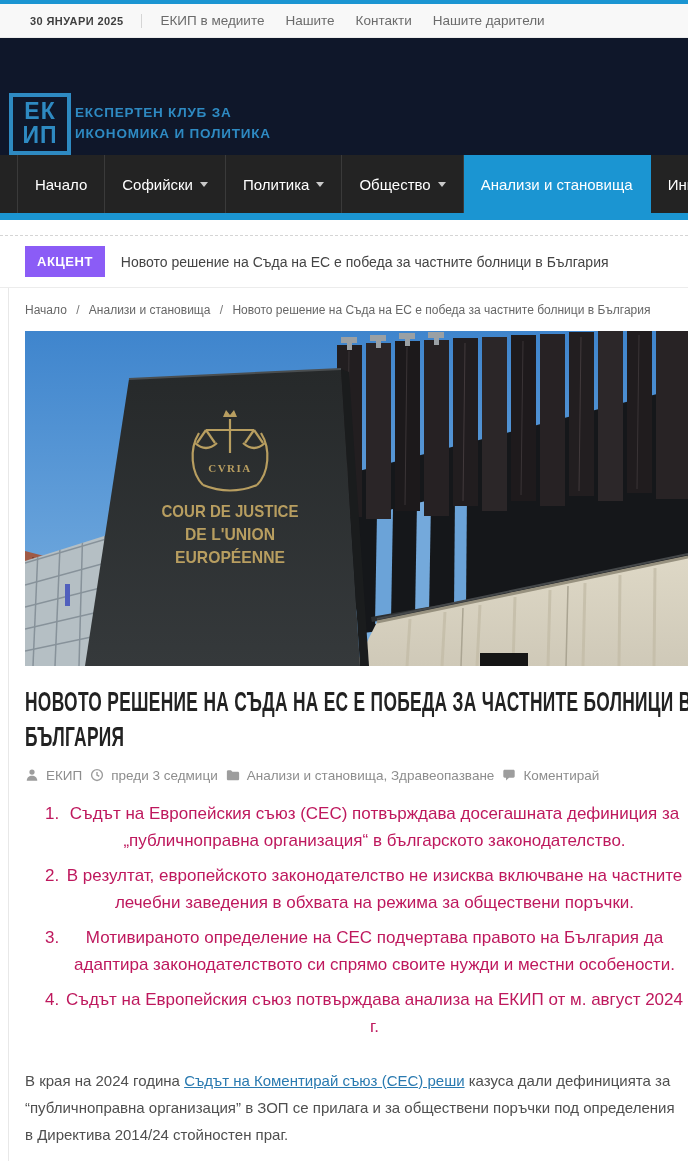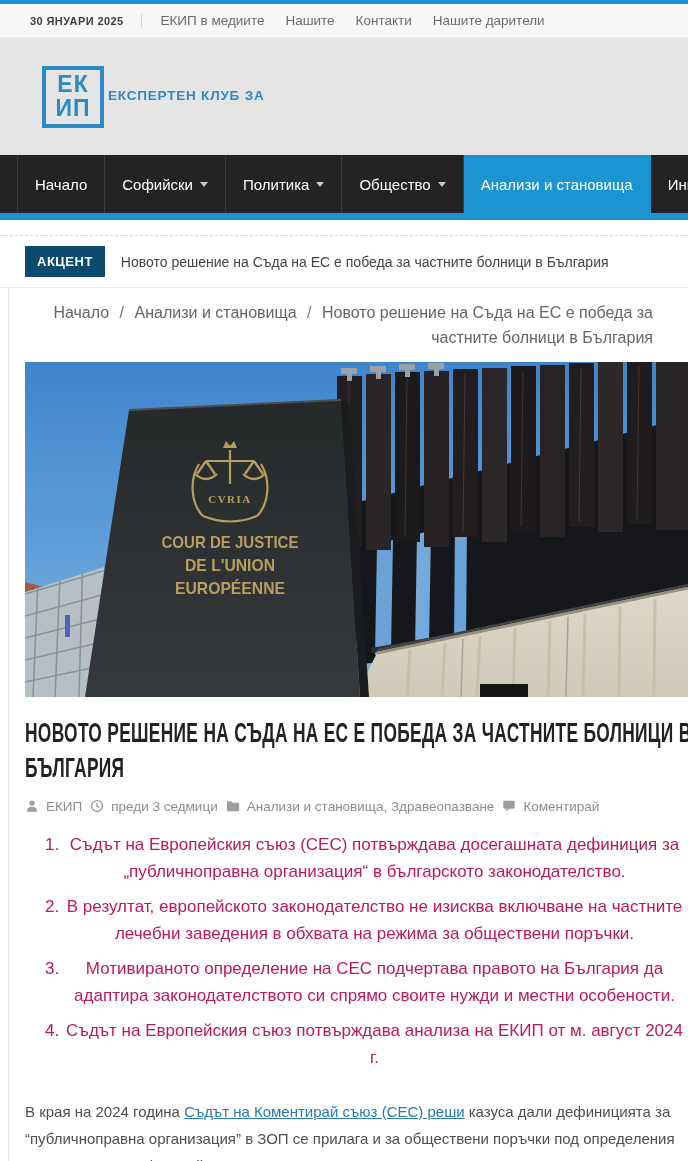--- a/index.html
+++ b/index.html
@@ -8,47 +8,47 @@
 
   .top-line { height:4px; background:#1b95d2; }
 
   .topbar { height:34px; background:#f8f8f8; border-bottom:1px solid #ececec;
     display:flex; align-items:center; padding:0 30px; }
   .topbar-date { font-size:11px; font-weight:bold; color:#3f3f3f; letter-spacing:.4px; }
   .topbar-divider { width:1px; height:14px; background:#d5d5d5; margin:0 18px; }
   .topbar-menu { display:flex; gap:21px; }
   .topbar-menu span { font-size:13.5px; color:#6b6b6b; cursor:pointer; }
 
-  .header { height:117px; display:flex; align-items:center; padding-left:42px; background:#e5e5e5; }
+  .header { height:117px; display:flex; align-items:flex-end; padding-left:9px; background:#0f172a; }
   .logo { display:flex; align-items:center; cursor:pointer; }
   .logo-box { width:62px; height:62px; border:4px solid #2e8ac2; display:flex;
     flex-direction:column; align-items:center; justify-content:center;
     color:#2e8ac2; font-weight:bold; font-size:23px; line-height:1.04; letter-spacing:1px; }
   .logo-tagline { margin-left:4px; color:#2e8ac2; font-weight:bold; font-size:13.5px;
     letter-spacing:.8px; line-height:1.55; }
 
   .nav { height:58px; background:#232323; display:flex; padding-left:17px; }
   .nav-item { display:flex; align-items:center; padding:0 17px; color:#fff; font-size:15px;
     border-right:1px solid #3a3a3a; cursor:pointer; white-space:nowrap; }
   .nav-item:first-child { border-left:1px solid #3a3a3a; }
   .nav-item.active { background:#1b95d2; border-color:#1b95d2; }
   .chev { width:0; height:0; border-left:4px solid transparent; border-right:4px solid transparent;
     border-top:5px solid #c9c9c9; margin-left:7px; }
   .nav-strip { height:7px; background:#1b95d2; }
 
   .ticker { margin-top:15px; border-top:1px dashed #d5d5d5; border-bottom:1px solid #ececec;
     padding:10px 10px 10px 25px; display:flex; align-items:center; }
-  .ticker-label { background:#0c4a6e; color:#fff; font-size:13px; font-weight:bold;
+  .ticker-label { background:#8b5cf6; color:#fff; font-size:13px; font-weight:bold;
     padding:8px 12px; letter-spacing:.5px; flex:0 0 auto; }
   .ticker-headline { margin-left:16px; font-size:14px; color:#444; cursor:pointer; }
 
   .card { margin-left:8px; border-left:1px solid #e8e8e8; padding:13px 0 40px 16px;
     background:#fff; min-height:860px; overflow:hidden; }
 
-  .breadcrumb { font-size:16px; color:#666; line-height:1.55; max-width:628px; margin-bottom:11px;text-align:right; }
+  .breadcrumb { font-size:12px; color:#666; line-height:1.55; max-width:628px; margin-bottom:11px; }
   .breadcrumb .bc-link { cursor:pointer; }
   .breadcrumb .bc-sep { margin:0 6px; color:#777; }
 
   .hero { width:663px; height:335px; display:block; }
 
   .article-title { margin-top:18px; color:#222; font-weight:bold; font-size:28px; line-height:35px; }
   .article-title span { display:block; transform:scaleX(.62); transform-origin:0 50%;
     white-space:nowrap; letter-spacing:.5px; }
 
   .meta { display:flex; align-items:center; gap:8px; margin-top:14px; }
@@ -79,20 +79,21 @@
 </div>
 
 <div class="header">
   <div class="logo">
     <div class="logo-box">
       <span>ЕК</span>
       <span>ИП</span>
     </div>
     <div class="logo-tagline">
       <div>ЕКСПЕРТЕН КЛУБ ЗА</div>
+      <div>ИКОНОМИКА И ПОЛИТИКА</div>
     </div>
   </div>
 </div>
 
 <div class="nav">
   <div class="nav-item">
     <span>Начало</span>
   </div>
   <div class="nav-item">
     <span>Софийски</span>

